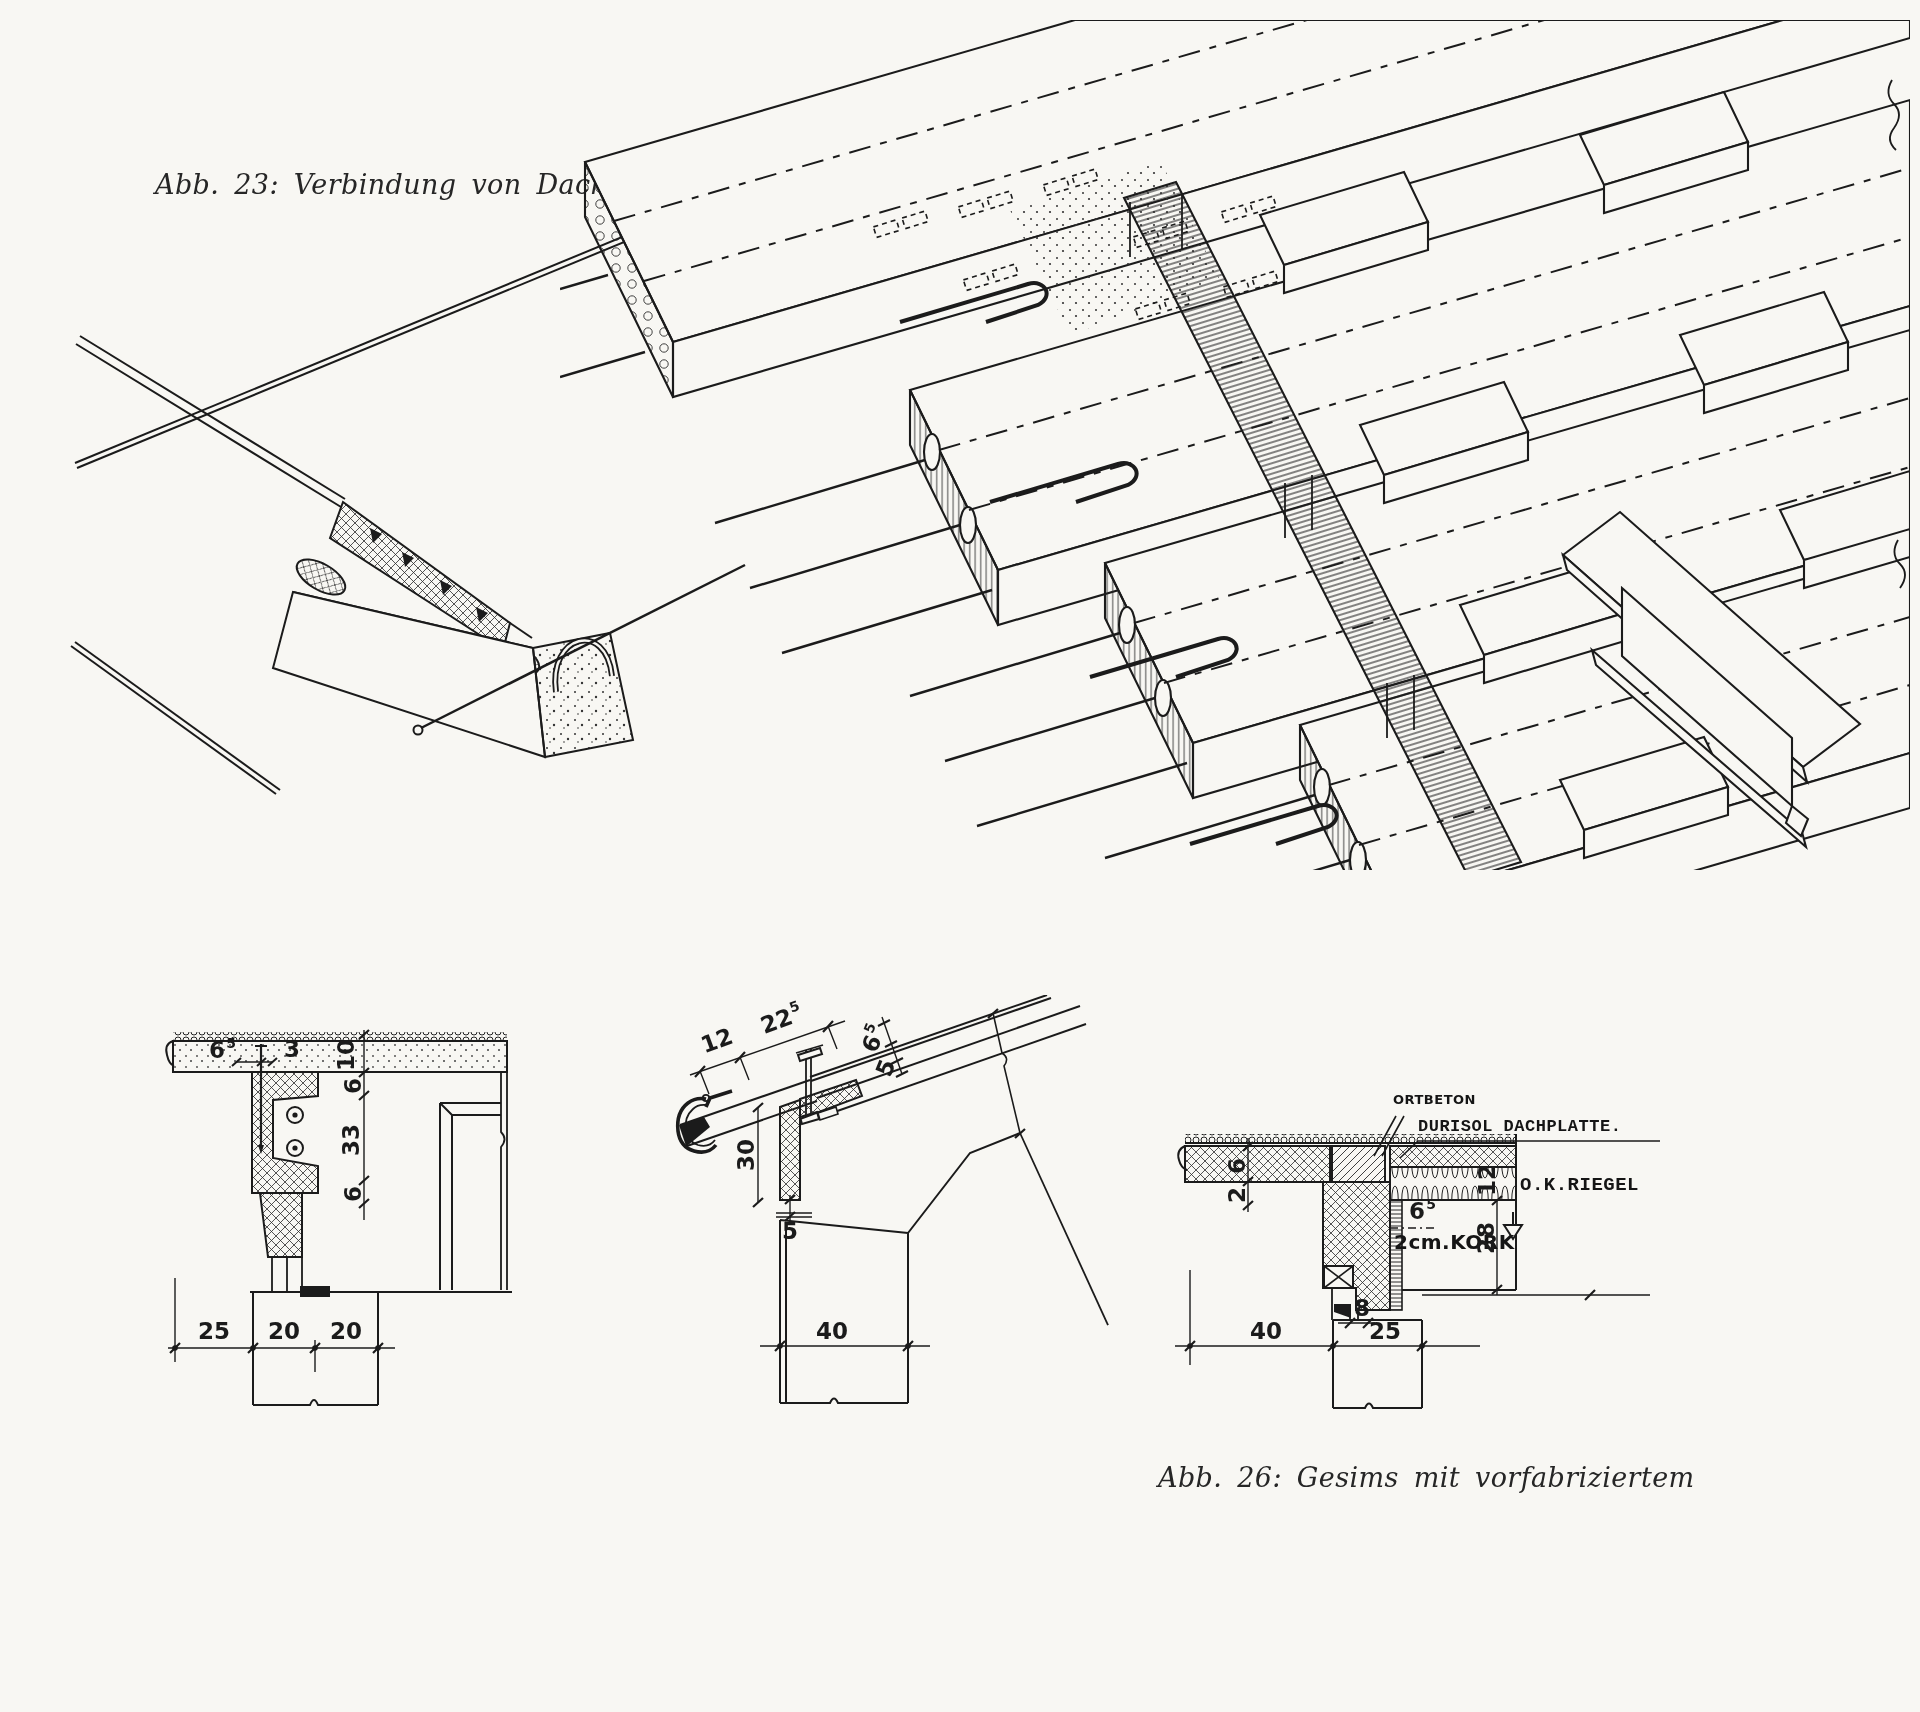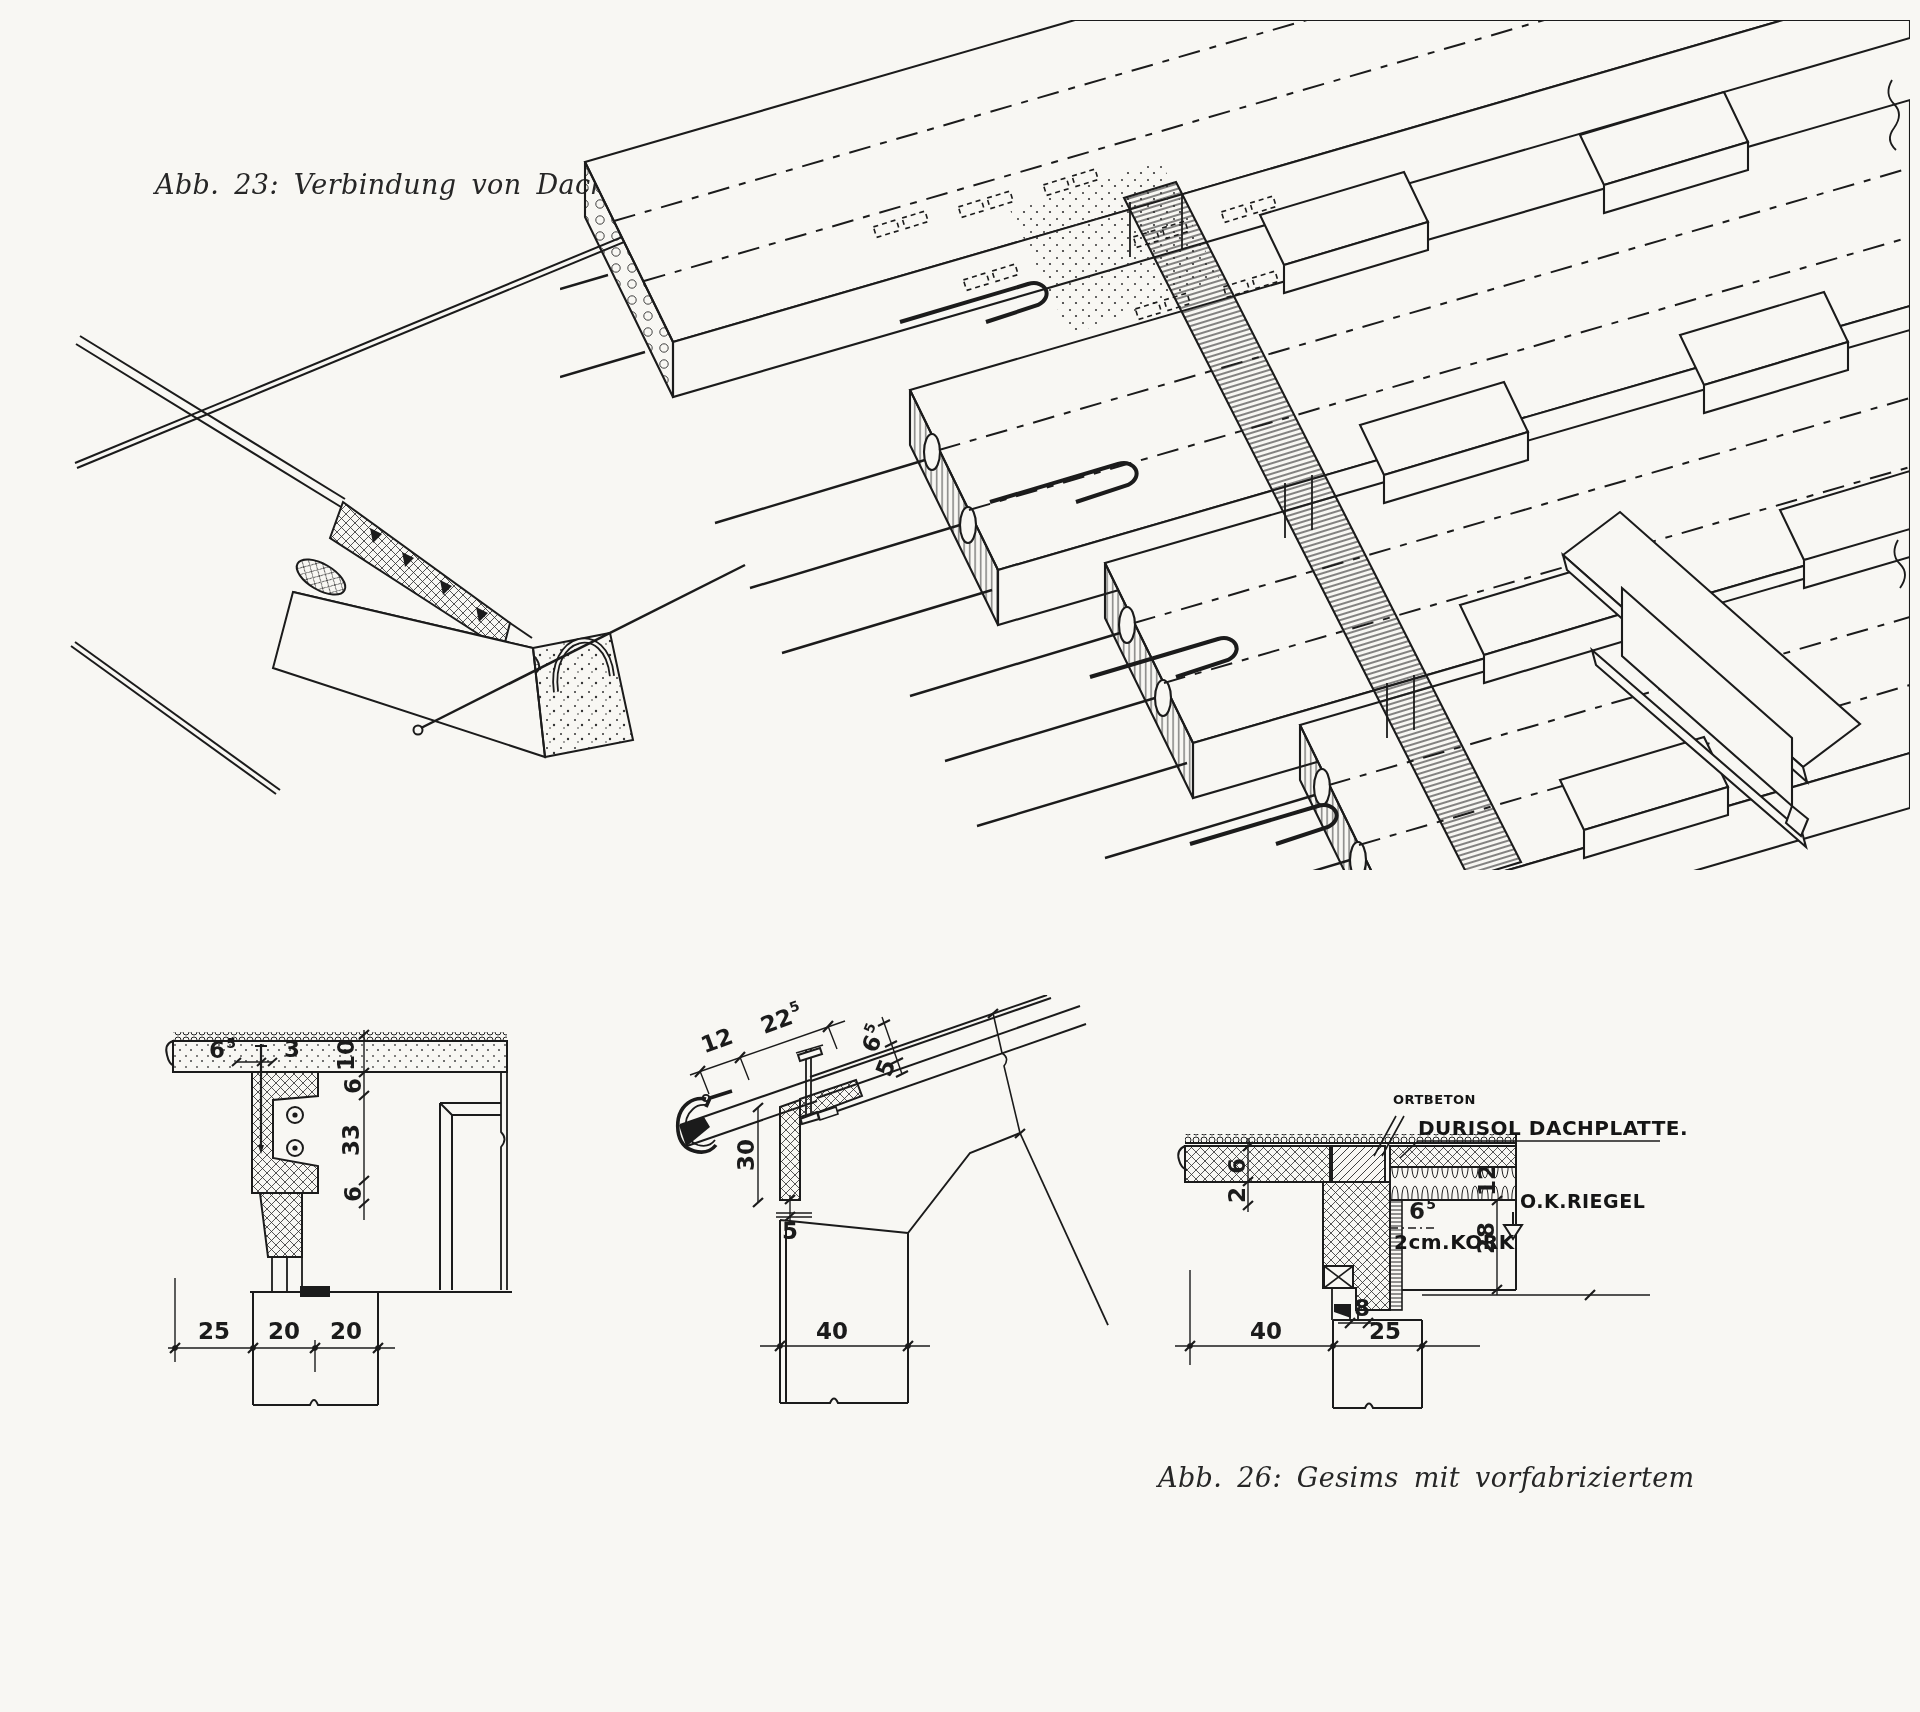--- a/index.html
+++ b/index.html
@@ -452,22 +452,22 @@
             <circle cx="173" cy="266" r="2.8"></circle>
             <circle cx="262" cy="266" r="2.8"></circle>
           </g>
         <path d="M25,271 l10,-10 M168,271 l10,-10 M257,271 l10,-10" stroke-width="2.2"></path>
 
         <path d="M178,243 H215" stroke-width="1.4"></path>
         <path d="M185,248 l10,-10 M203,248 l10,-10" stroke-width="2.2"></path>
       </g>
     </svg>
     <span class="anno" style="left:233px;top:13px;font-size:13px;">ORTBETON</span>
-    <span class="anno" style="left:258px;top:38px;font-size:20px;">DURISOL DACHPLATTE.</span>
-    <span class="anno" style="left:360px;top:112px;font-size:19px;">O.K.RIEGEL</span>
+    <span class="anno" style="left:258px;top:38px;font-size:17px;font-family:Liberation Mono, monospace;">DURISOL DACHPLATTE.</span>
+    <span class="anno" style="left:360px;top:96px;font-size:19px;font-family:Liberation Mono, monospace;">O.K.RIEGEL</span>
     <span class="anno" style="left:234px;top:152px;font-size:20px;">2cm.KORK</span>
     <span class="dim r90" style="left:77px;top:86px;">6</span>
     <span class="dim r90" style="left:77px;top:115px;">2</span>
     <span class="dim" style="left:262px;top:131px;"><span>6</span><sup>5</sup></span>
     <span class="dim r90" style="left:327px;top:100px;">12</span>
     <span class="dim r90" style="left:326px;top:158px;">28</span>
     <span class="dim" style="left:106px;top:251px;">40</span>
     <span class="dim" style="left:202px;top:228px;">8</span>
     <span class="dim" style="left:225px;top:251px;">25</span>
   </div>

